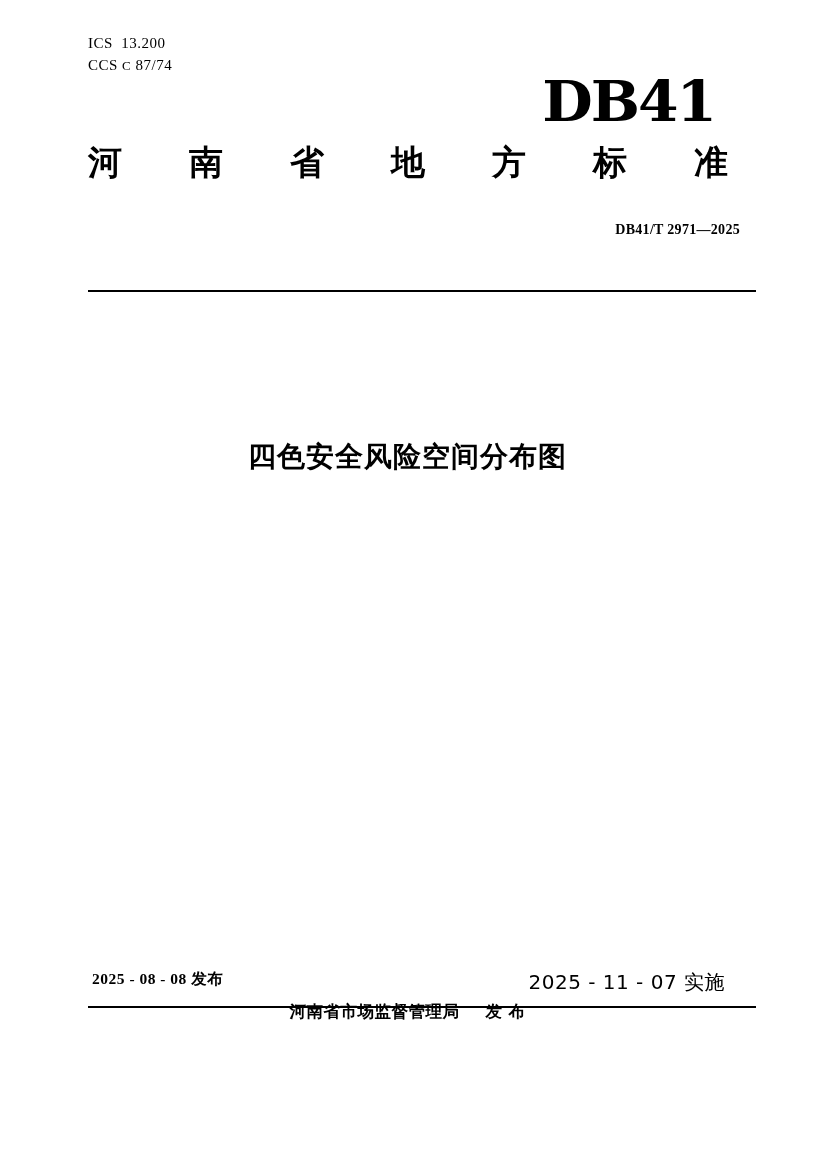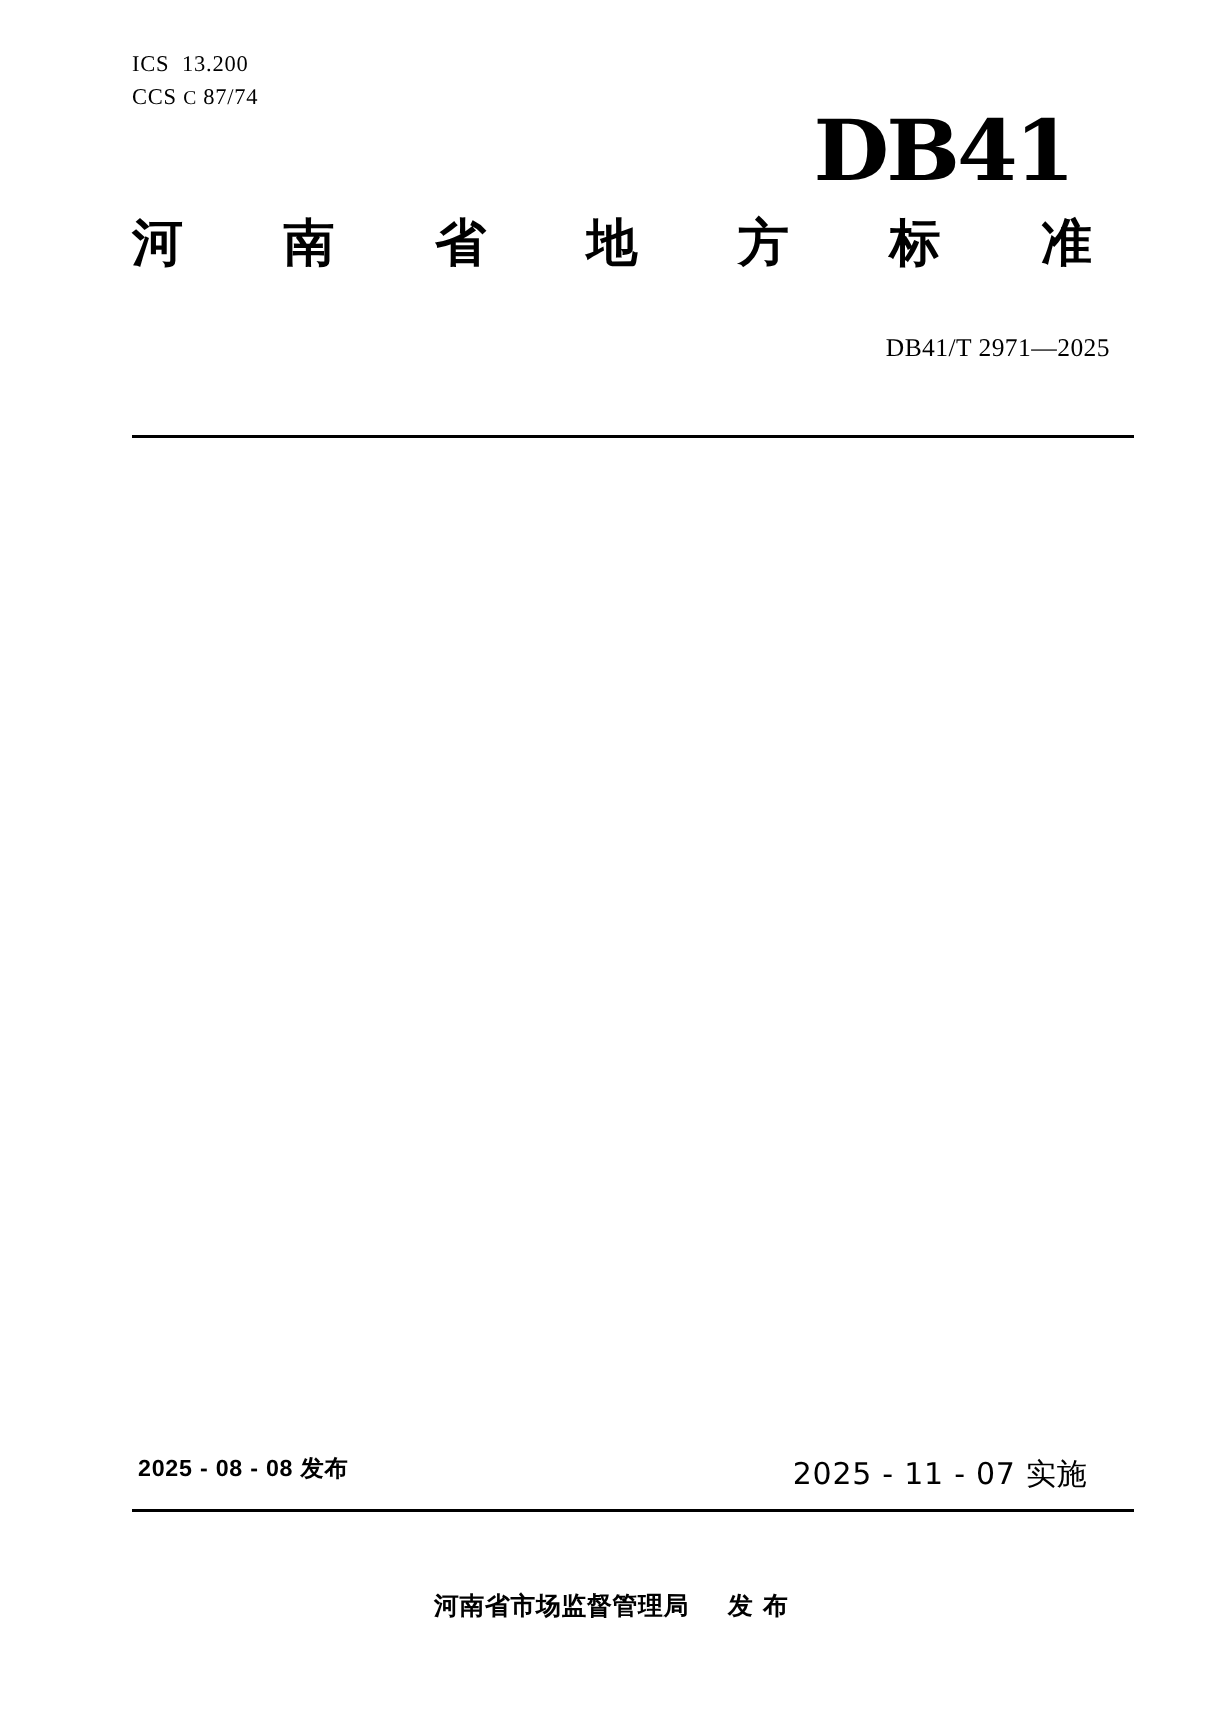--- a/index.html
+++ b/index.html
@@ -75,22 +75,22 @@
   .province-line span {
     display: inline-block;
   }
 
   
   .std-no {
     position: absolute;
     right: 75px;
     top: 222px;
     font-family: "Liberation Serif", serif;
-    font-weight: normal;
-    font-size: 17px;
+    font-weight: bold;
+    font-size: 14px;
     letter-spacing: 0.3px;
     margin-left: 16px;
   }
 
   
   .rule-top {
     position: absolute;
     left: 88px;
     top: 290px;
     width: 668px;
@@ -123,40 +123,40 @@
     width: 668px;
     height: 2px;
     background: #000;
   }
 
   
   .date-left {
     position: absolute;
     left: 92px;
     top: 969px;
-    font-family: Liberation Sans, sans-serif;
+    font-family: Liberation Serif, serif;
     font-weight: bold;
     font-size: 15.5px;
     letter-spacing: 0.5px;
   }
   .date-right {
     position: absolute;
     right: 90px;
     top: 969px;
     font-family: "DejaVu Sans", sans-serif;
     font-weight: normal;
     font-size: 20px;
     letter-spacing: 0.5px;
   }
 
   
   .publisher {
     position: absolute;
     left: 0;
-    top: 1060px;
+    top: 1001px;
     width: 815px;
     text-align: center;
     font-family: "DejaVu Sans", sans-serif;
     font-weight: bold;
     font-size: 16.5px;
     letter-spacing: 0.5px;
   }
   .publisher .gap {
     display: inline-block;
     width: 26px;
@@ -182,20 +182,21 @@
     <span>方</span>
     <span>标</span>
     <span>准</span>
   </div>
 
   <div class="std-no">DB41/T 2971—2025</div>
 
   <div class="rule-top"></div>
 
   <div class="doc-title">
+    <span class="line">四色安全风险空间分布图</span>
   </div>
 
   <div class="date-left">2025 - 08 - 08 发布</div>
   <div class="date-right">2025 - 11 - 07 实施</div>
 
   <div class="rule-bottom"></div>
 
   <div class="publisher">
     <span>河南省市场监督管理局</span><span class="gap"></span><span>发 布</span>
   </div>

